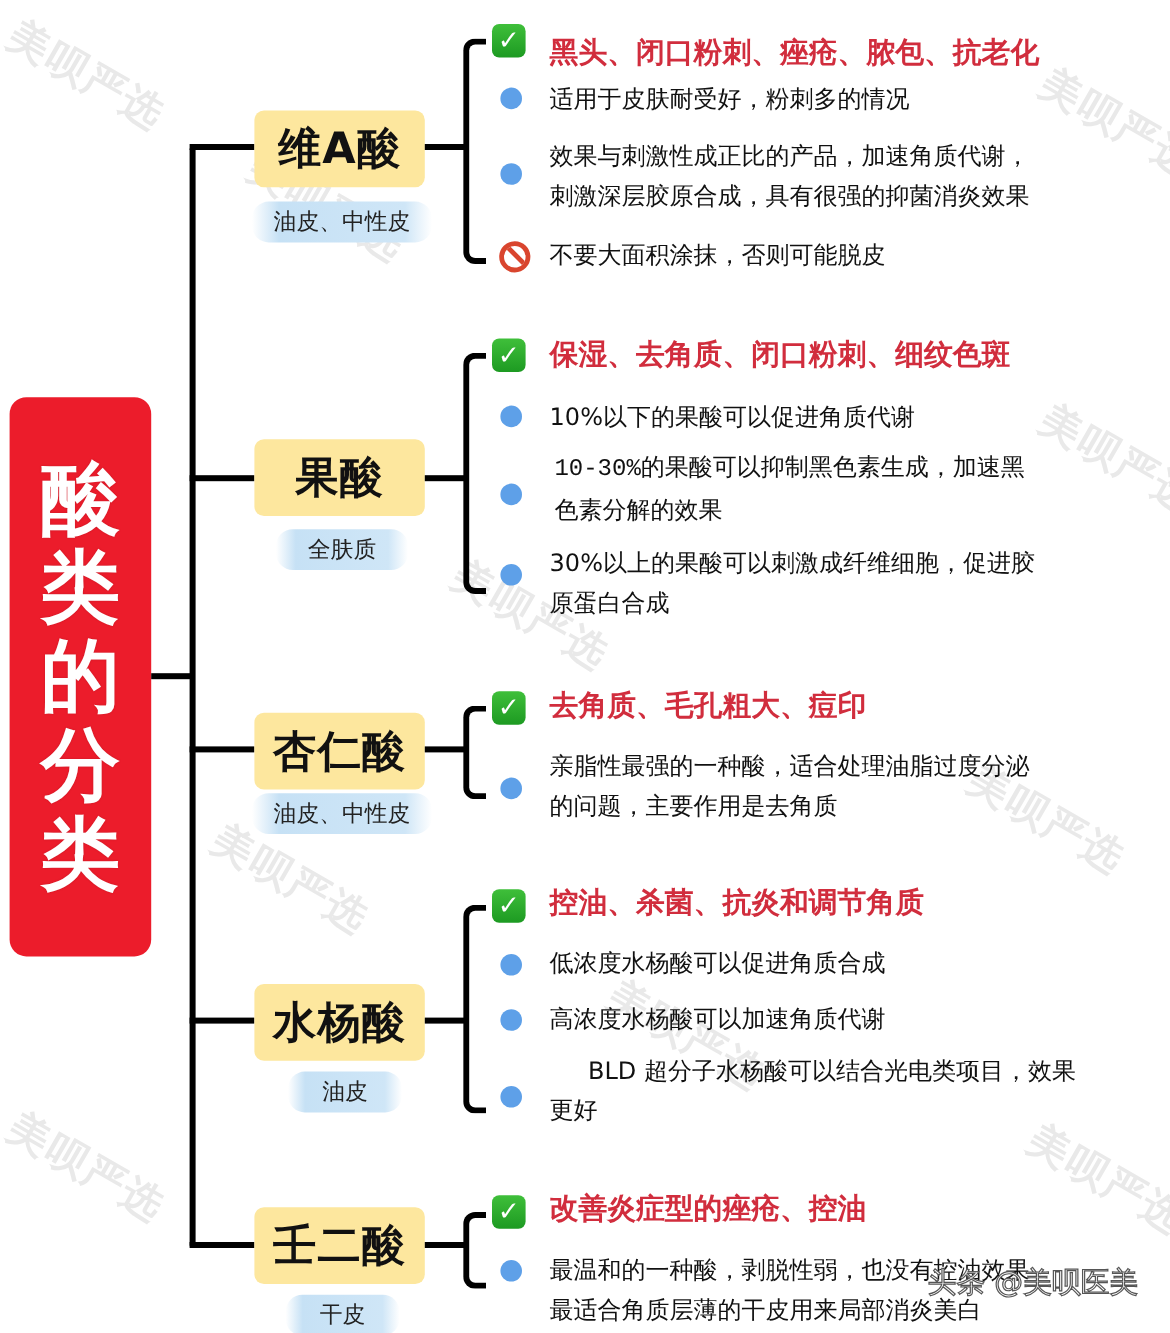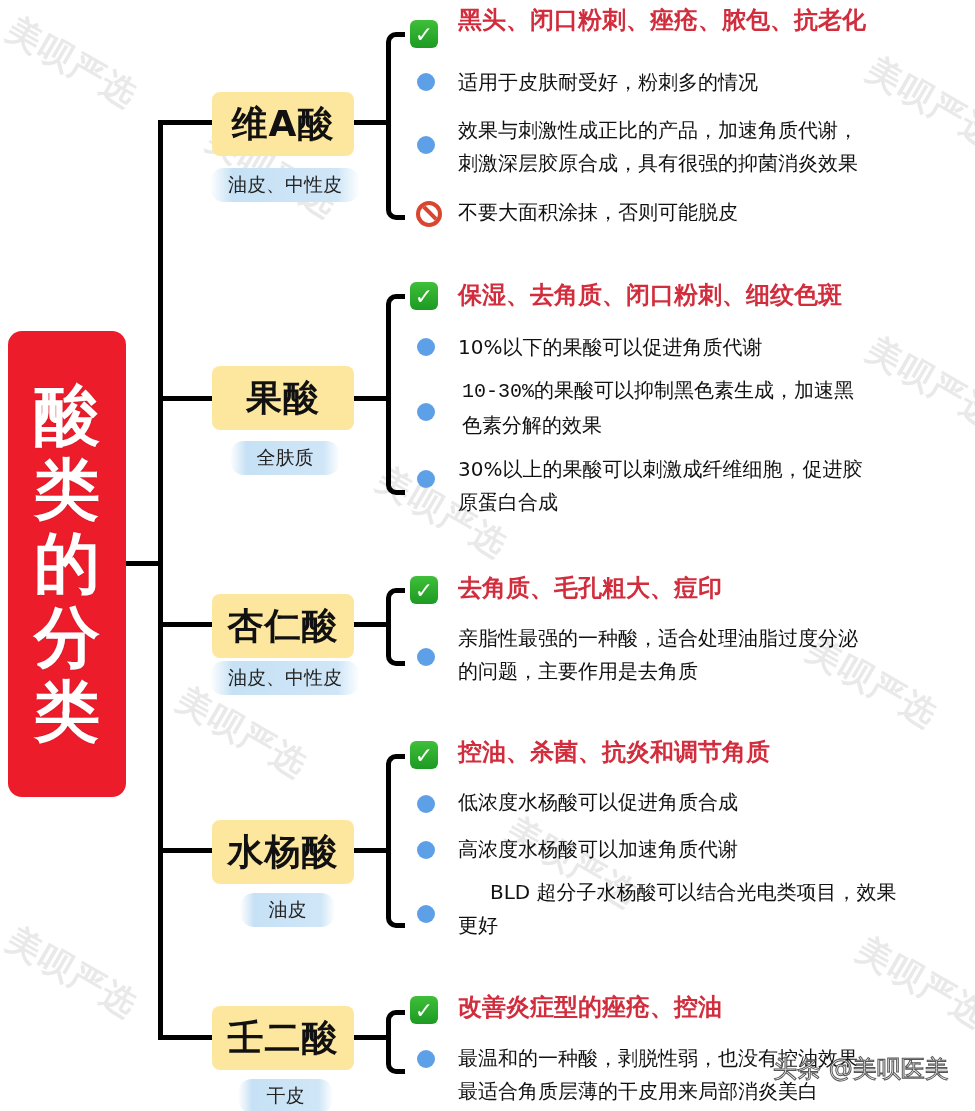--- a/index.html
+++ b/index.html
@@ -91,21 +91,21 @@
 <div class="line" style="left:158px;top:396px;width:54px;height:5px;"></div>
 <div class="line" style="left:158px;top:622px;width:54px;height:5px;"></div>
 <div class="line" style="left:158px;top:848px;width:54px;height:5px;"></div>
 <div class="line" style="left:158px;top:1035px;width:54px;height:5px;"></div>
 
 <div class="node" style="left:212px;top:92px;">维A酸</div>
 <div class="skin" style="left:210px;top:168px;width:150px;">油皮、中性皮</div>
 <div class="line" style="left:354px;top:120px;width:34px;height:5px;"></div>
 <div class="bracket" style="left:386px;top:32px;height:178px;"></div>
 <div class="icon-check" style="left:410px;top:20px;">✓</div>
-<div class="item head" style="top:4px;">黑头、闭口粉刺、痤疮、脓包、抗老化</div>
+<div class="item head" style="top:28px;">黑头、闭口粉刺、痤疮、脓包、抗老化</div>
 <div class="icon-dot" style="left:417px;top:73px;"></div>
 <div class="item" style="top:66px;">适用于皮肤耐受好，粉刺多的情况</div>
 <div class="icon-dot" style="left:417px;top:136px;"></div>
 <div class="item" style="top:114px;">效果与刺激性成正比的产品，加速角质代谢，</div>
 <div class="item" style="top:147px;">刺激深层胶原合成，具有很强的抑菌消炎效果</div>
 <div class="icon-ban" style="left:416px;top:201px;"></div>
 <div class="item" style="top:196px;">不要大面积涂抹，否则可能脱皮</div>
 
 <div class="node" style="left:212px;top:366px;">果酸</div>
 <div class="skin" style="left:230px;top:441px;width:110px;">全肤质</div>

